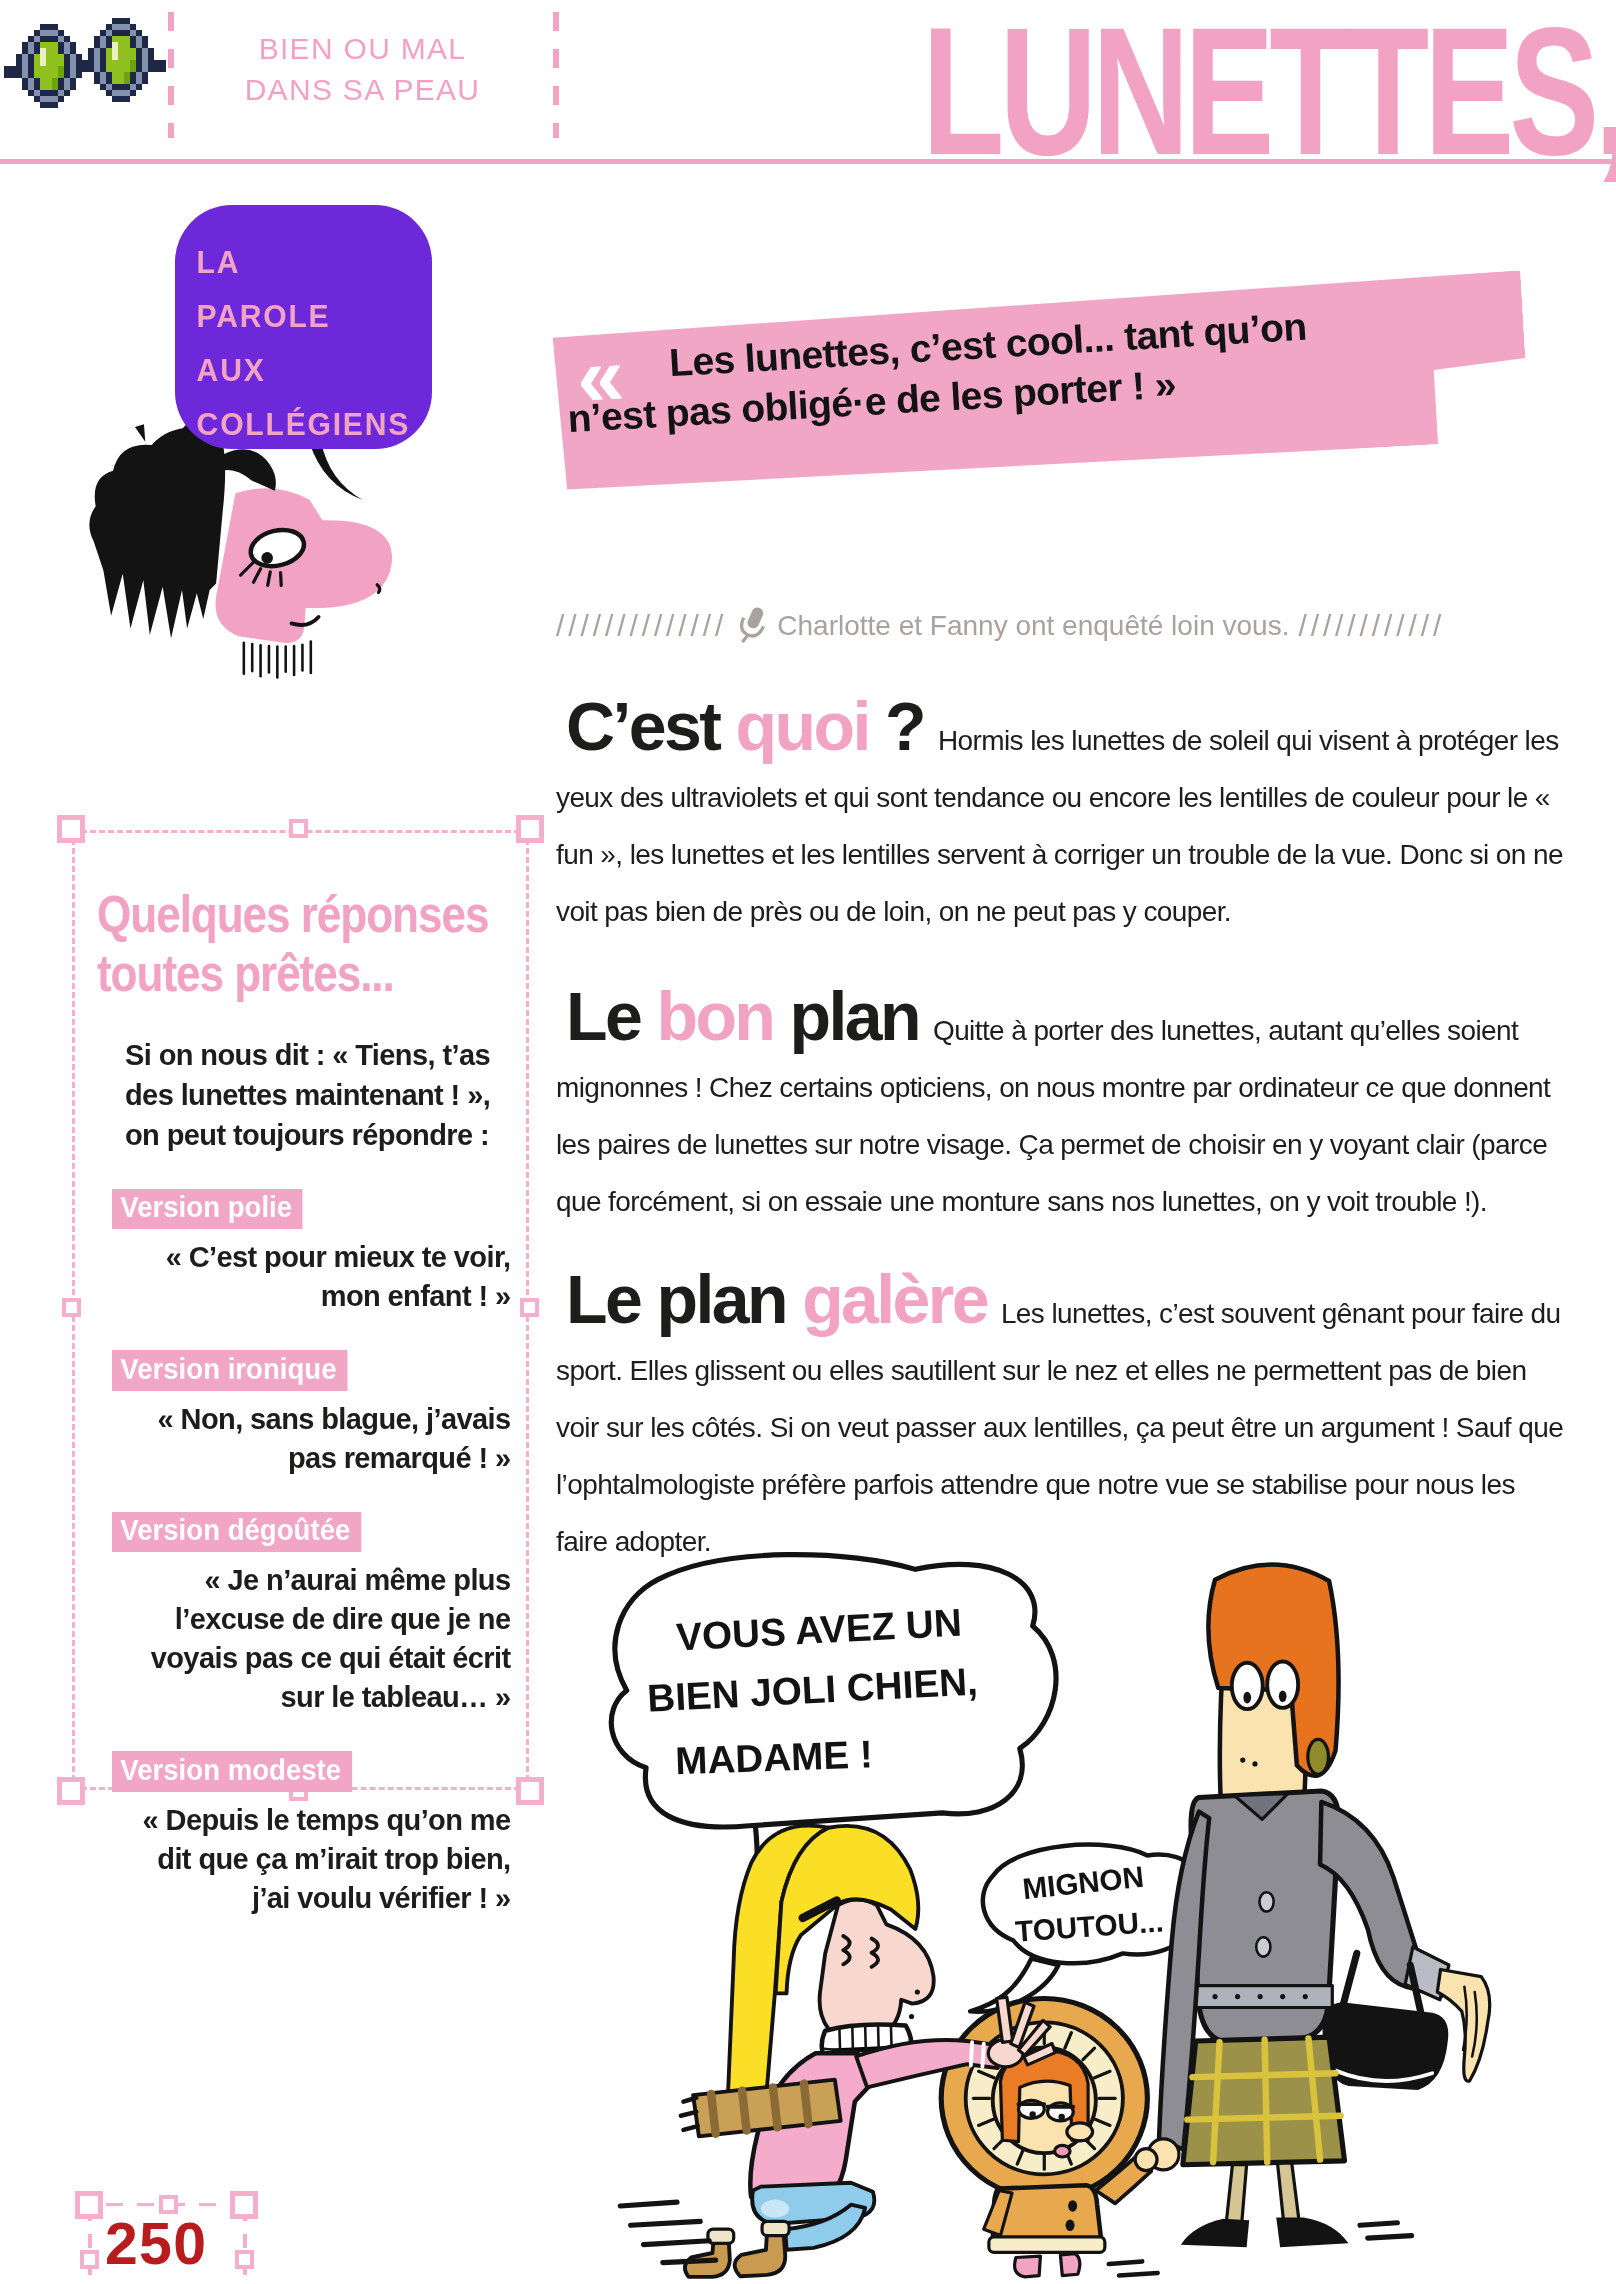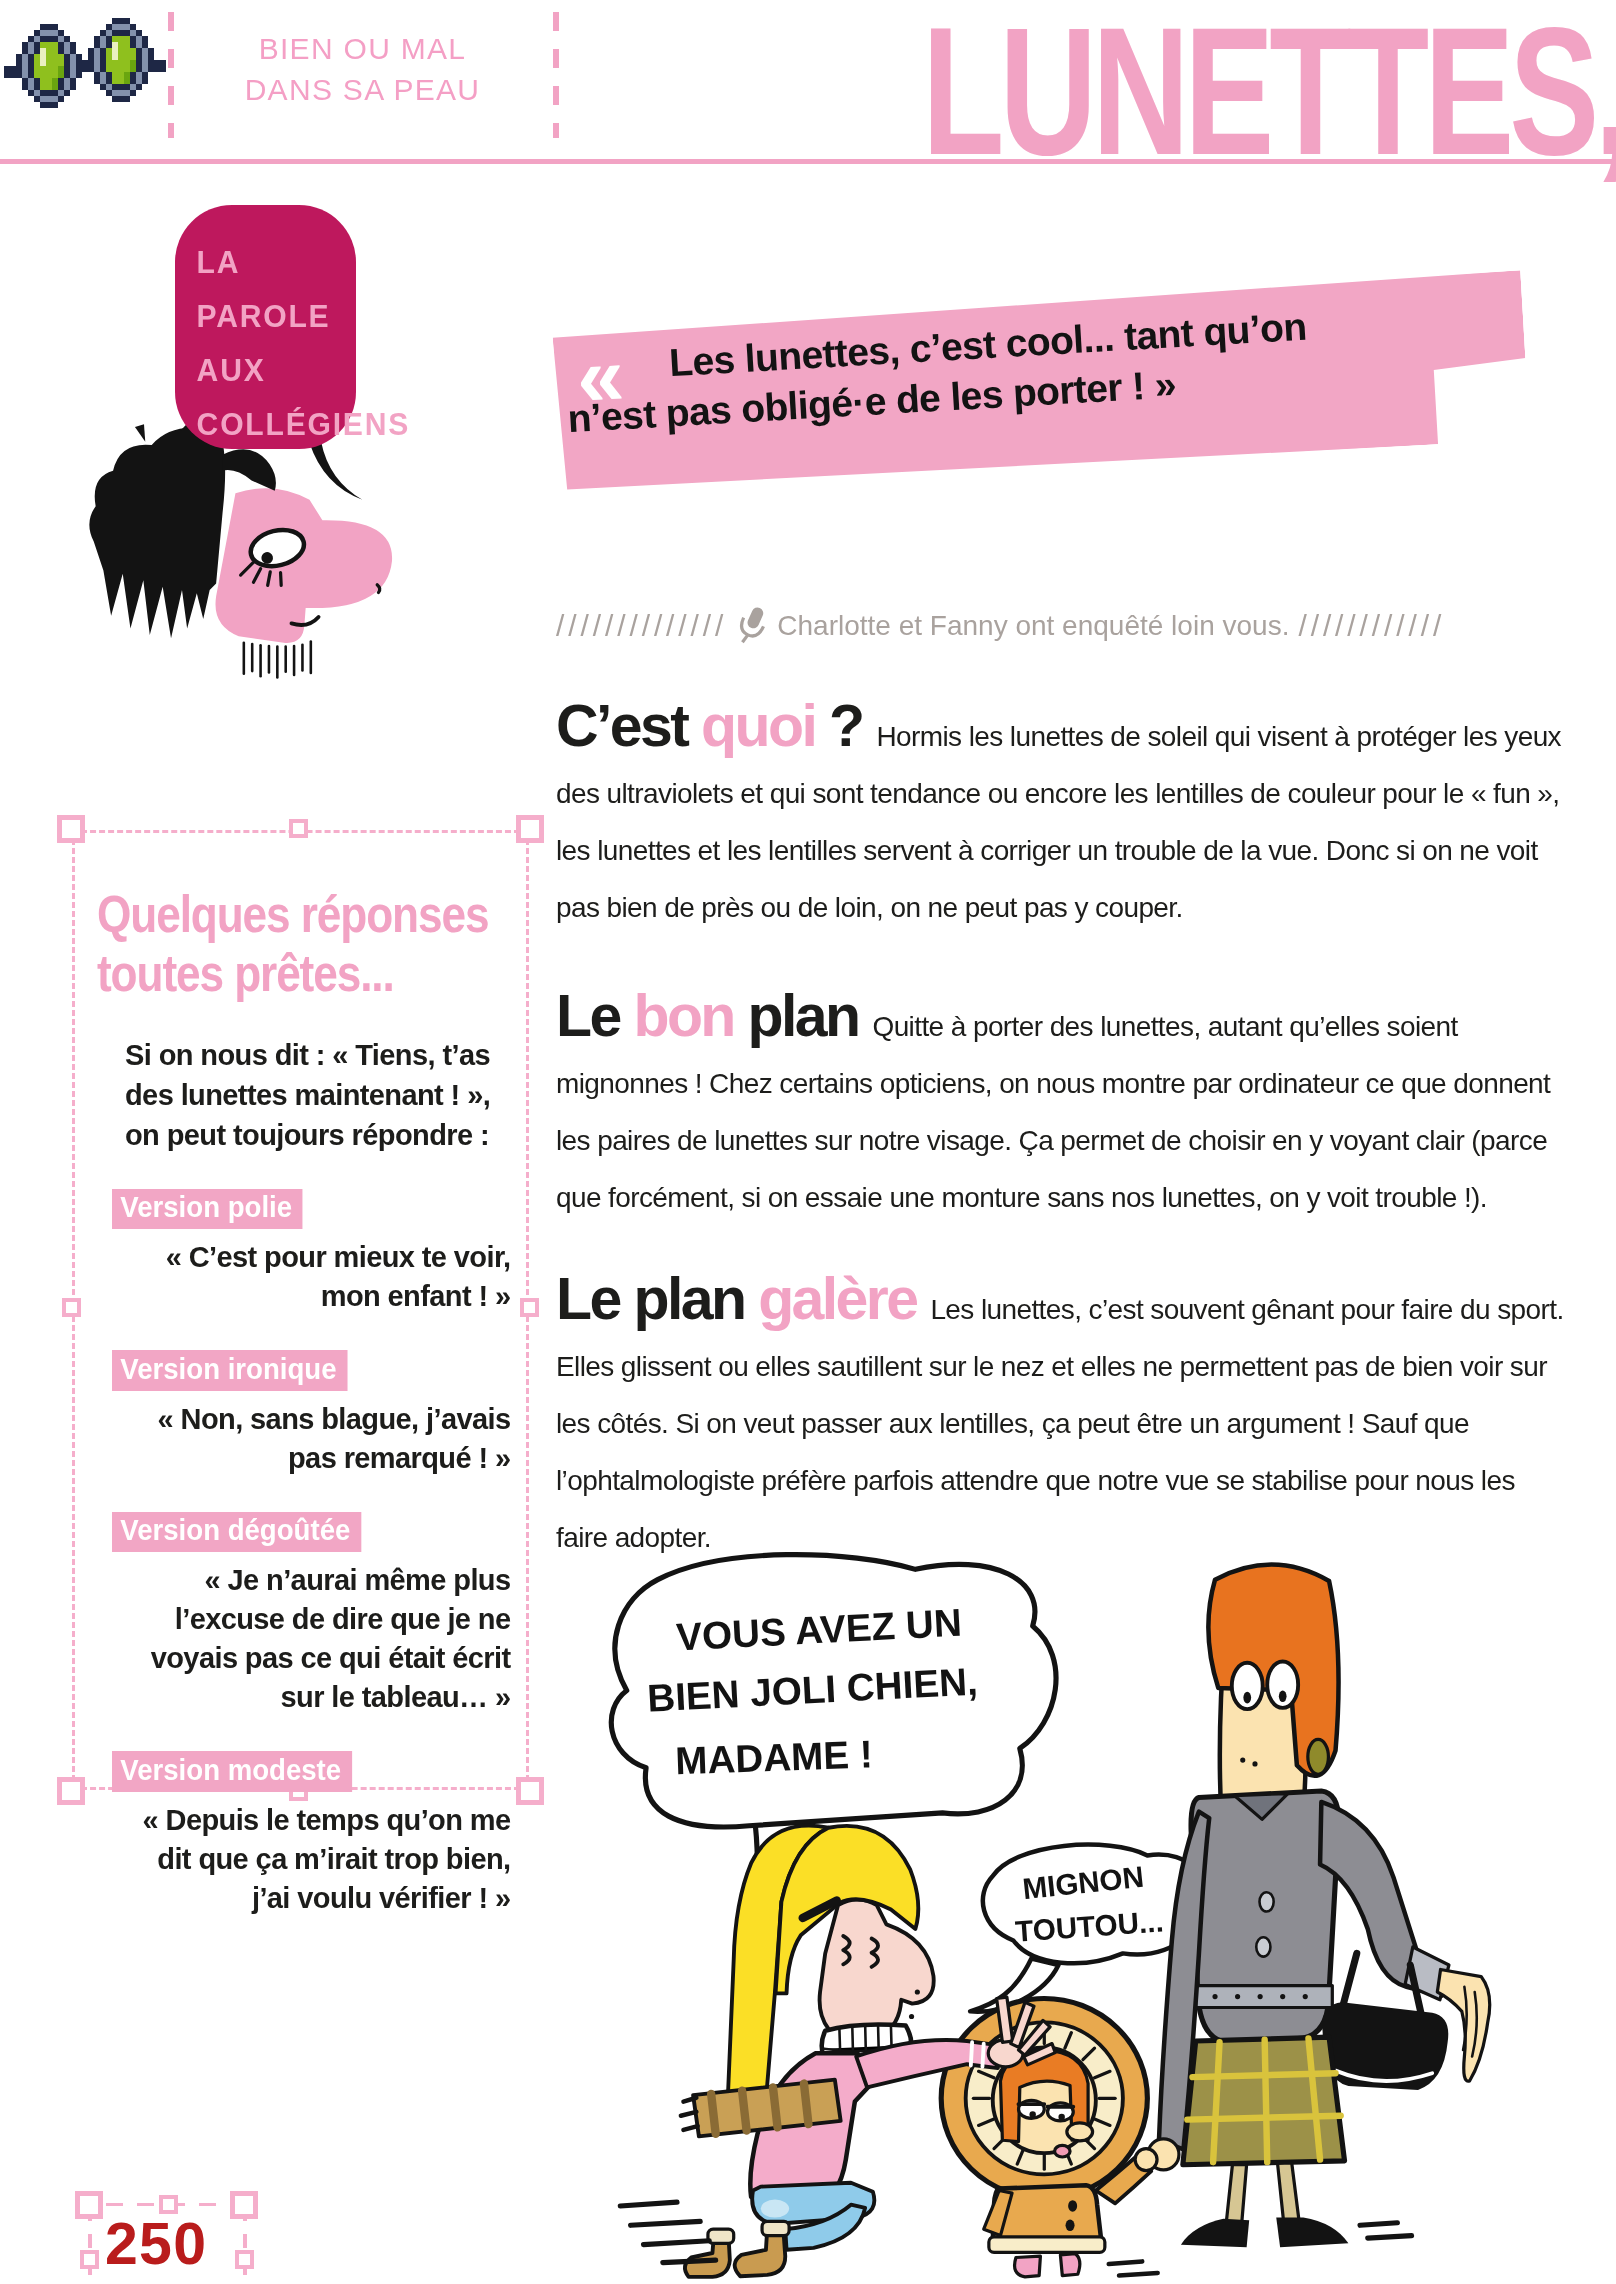--- a/index.html
+++ b/index.html
@@ -9,41 +9,41 @@
   }
   
   .vdash{position:absolute;width:5.8px;top:11.6px;height:126px;
     background:repeating-linear-gradient(to bottom,#f2a3c4 0 19.3px,transparent 19.3px 37px);}
   .kicker{position:absolute;left:169px;top:28px;width:387px;text-align:center;
     color:#f49fc5;font-weight:normal;font-size:30px;line-height:41px;letter-spacing:1.3px;}
   .top-rule{position:absolute;left:0;top:159px;width:1617px;height:4.5px;background:#f2a3c4;}
   .main-title{position:absolute;left:922px;top:-14px;color:#f2a3c4;font-weight:bold;
     font-size:173px;letter-spacing:-6.4px;transform:scale(0.78,1.05);transform-origin:left top;white-space:nowrap;}
   
-  .bubble{position:absolute;left:175px;top:205px;width:181px;height:244px;background:#be185d;
+  .bubble{position:absolute;left:175px;top:205px;width:257px;height:244px;background:#6d28d9;
     border-radius:57px;z-index:2;}
   .bubble-text{padding:30px 0 0 23px;color:#f2a3c4;font-weight:bold;font-size:32px;
     line-height:54px;letter-spacing:1.9px;transform:scaleX(0.94);transform-origin:left top;}
   .face-svg{position:absolute;left:84px;top:416px;z-index:1;}
   
   .banner{position:absolute;left:556px;top:298px;width:970px;height:169px;background:#f2a6c5;
     transform:rotate(-3.3deg);
     clip-path:polygon(0 7%,100% 0,100% 52%,90.5% 56%,90.5% 100%,0.6% 97%);}
   .banner .oq{position:absolute;left:22px;top:3.9px;color:#ffffff;font-size:85px;font-weight:bold;}
   .banner .l1{margin:22px 0 0 115px;font-size:39px;font-weight:bold;color:#131313;letter-spacing:-0.6px;}
   .banner .l2{margin:6.4px 0 0 10.3px;font-size:39px;font-weight:bold;color:#131313;letter-spacing:-0.6px;}
   
   .byline{position:absolute;left:556px;top:605px;width:1006px;display:flex;align-items:center;
     gap:9px;color:#a9a29e;font-size:28px;}
   .byline .sl{letter-spacing:3.9px;font-size:30px;}
   
   .section{position:absolute;left:556px;width:1011px;}
   .s1{top:698px;} .s2{top:988px;} .s3{top:1271px;}
   .section p{margin:0;font-size:28px;line-height:57px;letter-spacing:-0.6px;}
-  .h-big{font-size:59px;font-weight:bold;letter-spacing:-2.6px;margin-right:14px;}
+  .h-big{font-size:68px;font-weight:bold;letter-spacing:-2.6px;margin-right:14px;margin-left:10px;}
   .h-pink{color:#f2a3c4;}
   
   .sidebar{position:absolute;left:72px;top:830px;width:451px;height:954px;
     border:3.2px dashed #f5aecb;}
   .handle{position:absolute;background:#ffffff;border:5.8px solid #f5aecb;width:18px;height:18px;}
   .handle.small{width:11px;height:11px;border-width:4.5px;}
   .sb-title{margin:52px 0 0 22px;color:#f2a3c4;font-weight:bold;font-size:52px;line-height:59px;
     letter-spacing:-1.3px;transform:scaleX(0.85);transform-origin:left top;white-space:nowrap;}
   .sb-intro{margin:32px 18px 0 50px;font-weight:bold;font-size:29px;line-height:40px;letter-spacing:-0.6px;}
   .sb-item{margin:34px 15.5px 0 37px;}

